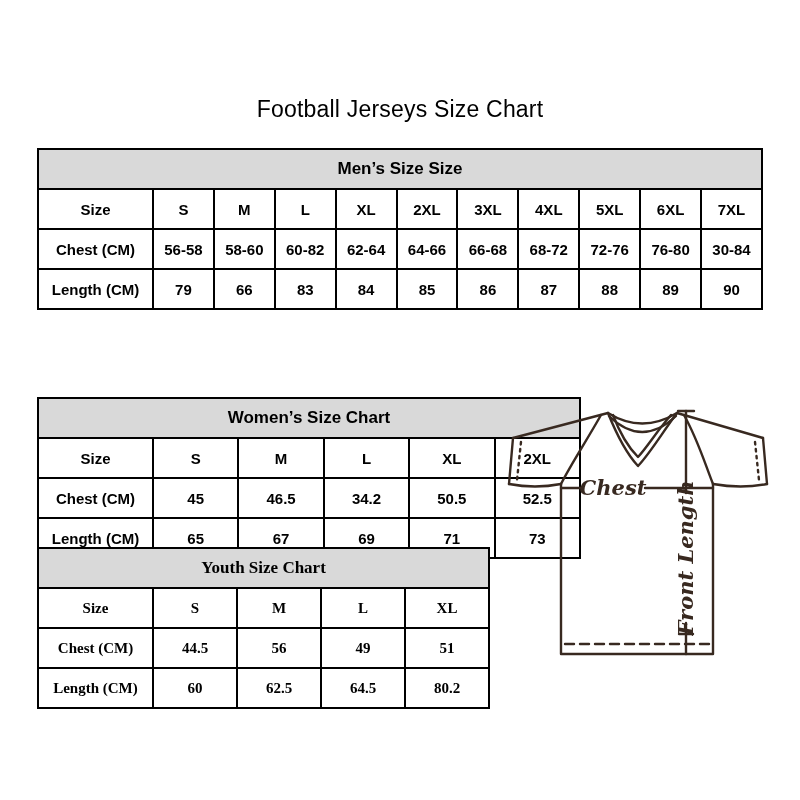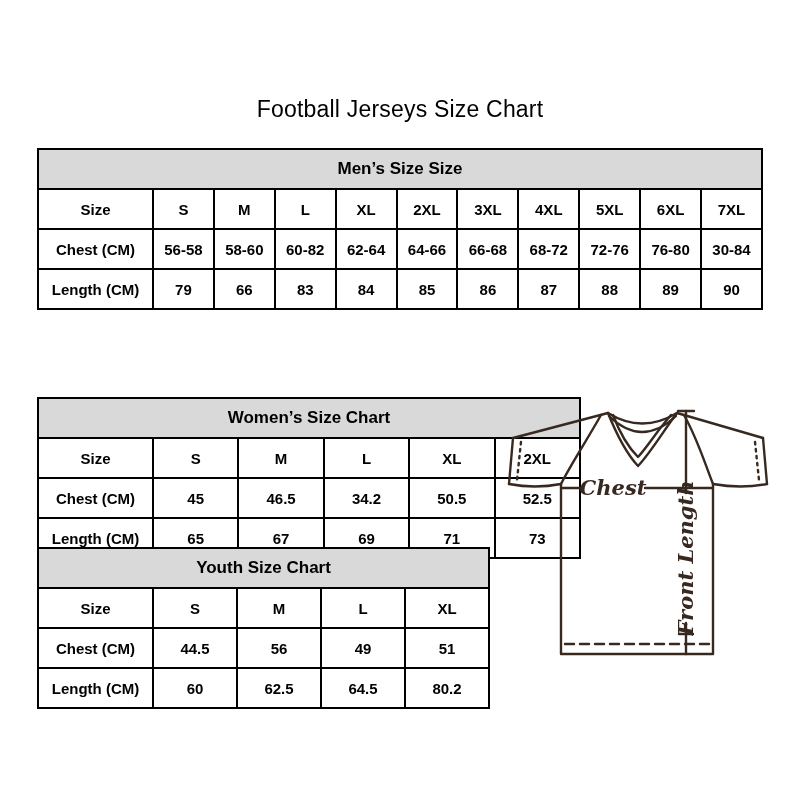--- a/index.html
+++ b/index.html
@@ -43,21 +43,21 @@
     padding: 0 2px;
     overflow: hidden;
     white-space: nowrap;
   }
   table.size-table th.tbl-title {
     background: var(--header-bg);
     font-size: 17px;
   }
   table.men   { left: 37px; top: 148px; width: 726px; }
   table.women { left: 37px; top: 368px; width: 544px; margin-top: 29px; }
-  table.youth { left: 37px; top: 547px; width: 453px; }
+  table.youth { left: 37px; top: 547px; width: 453px; font-family: Liberation Serif, serif; }
   col.label-col { width: 115px; }
   .jersey-wrap {
     position: absolute;
     left: 505px; top: 392px;
     width: 272px; height: 272px;
     color: var(--diagram-line);
   }
   .jersey-wrap svg { display: block; }
   .diagram-text {
     font-family: "DejaVu Serif", serif;

